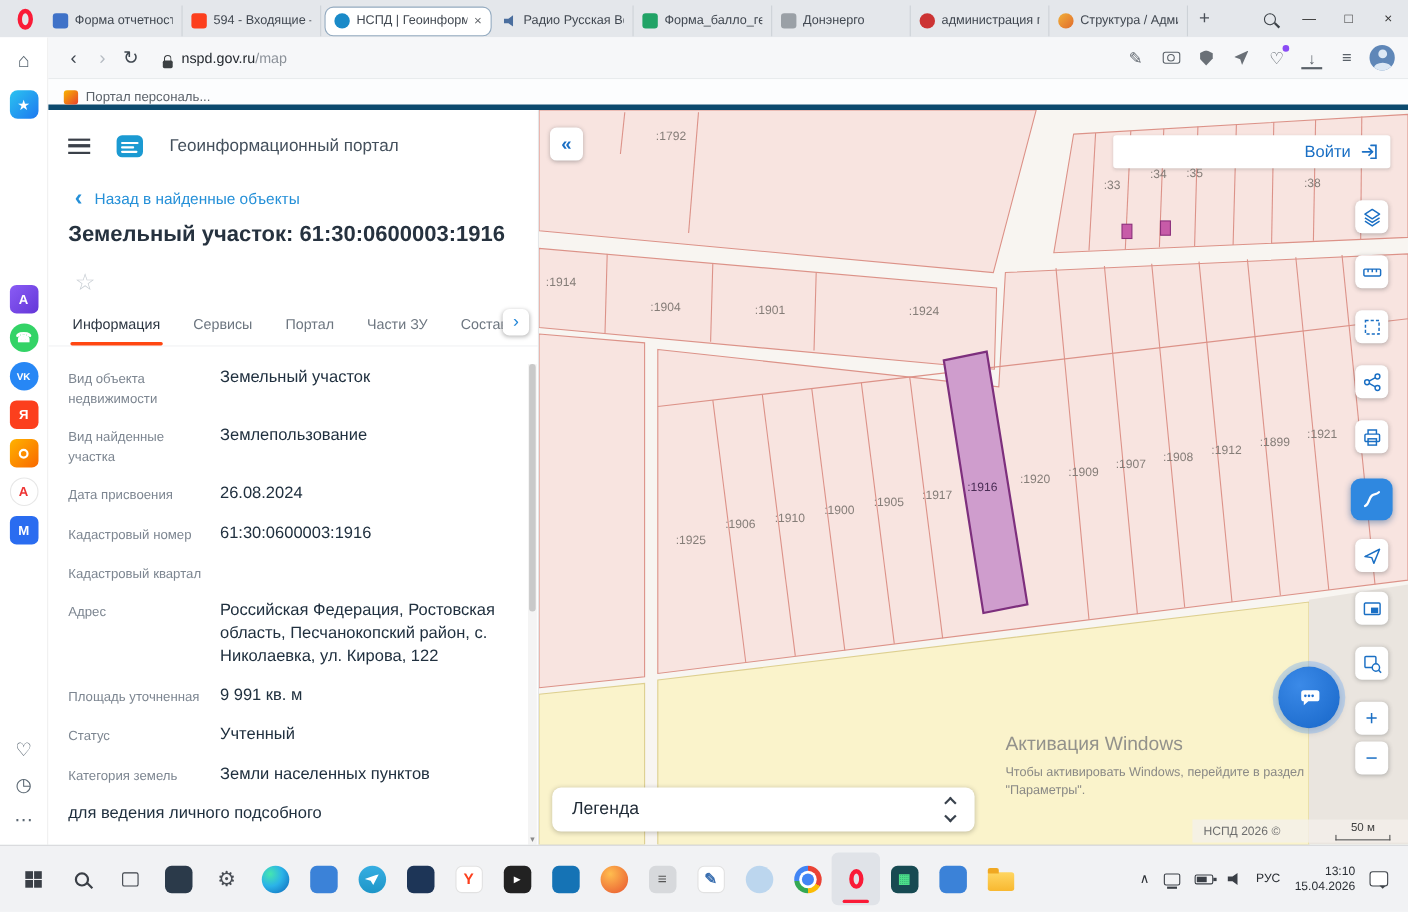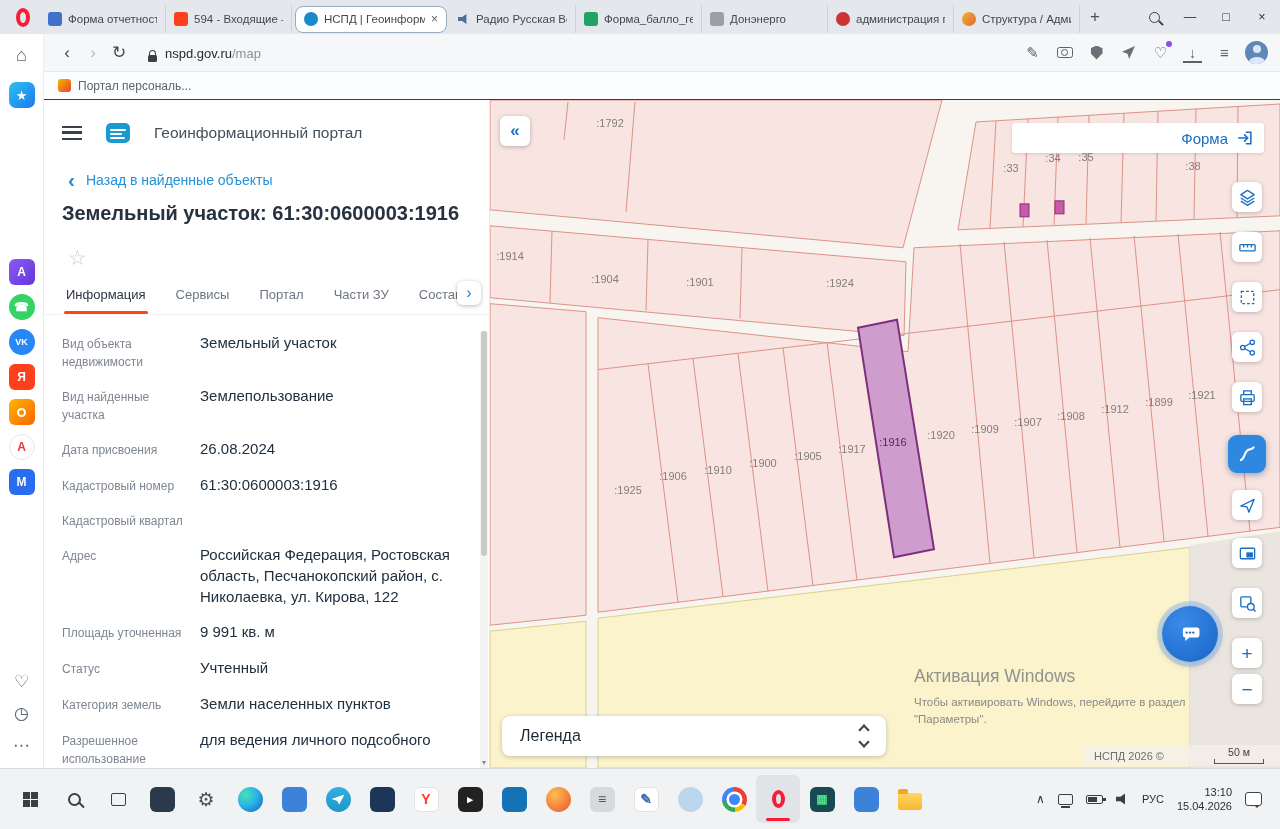--- a/index.html
+++ b/index.html
@@ -63,21 +63,21 @@
   .plane{width:13px;height:13px;background:#6a7077;clip-path:polygon(0 45%,100% 0,55% 100%,42% 60%)}
   .heartwrap{position:relative}
   .heartwrap::after{content:"";position:absolute;top:1px;right:2px;width:6px;height:6px;border-radius:50%;background:#8a4bf5}
   .dl{position:relative;font-size:14px}
   .dl::after{content:"";position:absolute;left:4px;right:4px;bottom:3px;height:2px;background:#5a6169}
   .avatar{width:23px;height:23px;border-radius:50%;background:#5f87b8;position:relative;overflow:hidden}
   .avatar::before{content:"";position:absolute;top:4px;left:7.5px;width:8px;height:8px;border-radius:50%;background:#dce8f5}
   .avatar::after{content:"";position:absolute;bottom:-3px;left:3.5px;width:16px;height:10px;border-radius:50% 50% 0 0;background:#dce8f5}
 
   
-  .bookmarks{height:28px;background:#fcfdfe;border-bottom:1px solid #0c4a6e;display:flex;align-items:center;padding:0 14px;gap:7px}
+  .bookmarks{height:28px;background:#fcfdfe;border-bottom:5px solid #0c4a6e;display:flex;align-items:flex-end;padding:0 14px;gap:7px}
   .bmico{width:13px;height:13px;border-radius:3px;background:linear-gradient(135deg,#f8b500,#e8432d);flex:none}
   .bmlbl{font-size:12px;color:#5c636b}
 
   
   .main{flex:1;display:flex;min-height:0}
 
   
   .panel{width:446px;background:#fff;position:relative;overflow:hidden;flex:none;border-right:1px solid #e4e6e8}
   .phead{display:flex;align-items:center;gap:23px;padding:20px 0 0 18px}
   .burger{width:20px;height:14px;border-top:2.5px solid #3a4049;border-bottom:2.5px solid #3a4049;position:relative}
@@ -331,21 +331,20 @@
           </div>
           <div class="frow">
             <div class="flabel">Статус</div>
             <div class="fvalue">Учтенный</div>
           </div>
           <div class="frow">
             <div class="flabel">Категория земель</div>
             <div class="fvalue">Земли населенных пунктов</div>
           </div>
           <div class="frow">
-            <div class="flabel">Разрешенное использование</div>
             <div class="fvalue">для ведения личного подсобного</div>
           </div>
         </div>
 
         <div class="pscroll">
           <span class="pthumb"></span>
           <span class="parrow">▾</span>
         </div>
       </div>
 
@@ -419,21 +418,21 @@
             <text x="581" y="320">:1908</text>
             <text x="625" y="313">:1912</text>
             <text x="669" y="306">:1899</text>
             <text x="712" y="299">:1921</text>
           </g>
         </svg>
 
         <div class="collapse-btn">«</div>
 
         <div class="login-bar">
-          <span class="login-lbl">Форма</span>
+          <span class="login-lbl">Войти</span>
           <svg width="18" height="18" viewBox="0 0 20 20">
               <g fill="none" stroke="#1a6fc4" stroke-width="1.7" stroke-linecap="round">
                 <path d="M11.5 3.5h5v13h-5"></path>
                 <path d="M3 10h9.5"></path>
                 <path d="M9.5 6.5L13 10l-3.5 3.5"></path>
               </g>
             </svg>
         </div>
 
         <div class="mbtn" style="top:82px">

